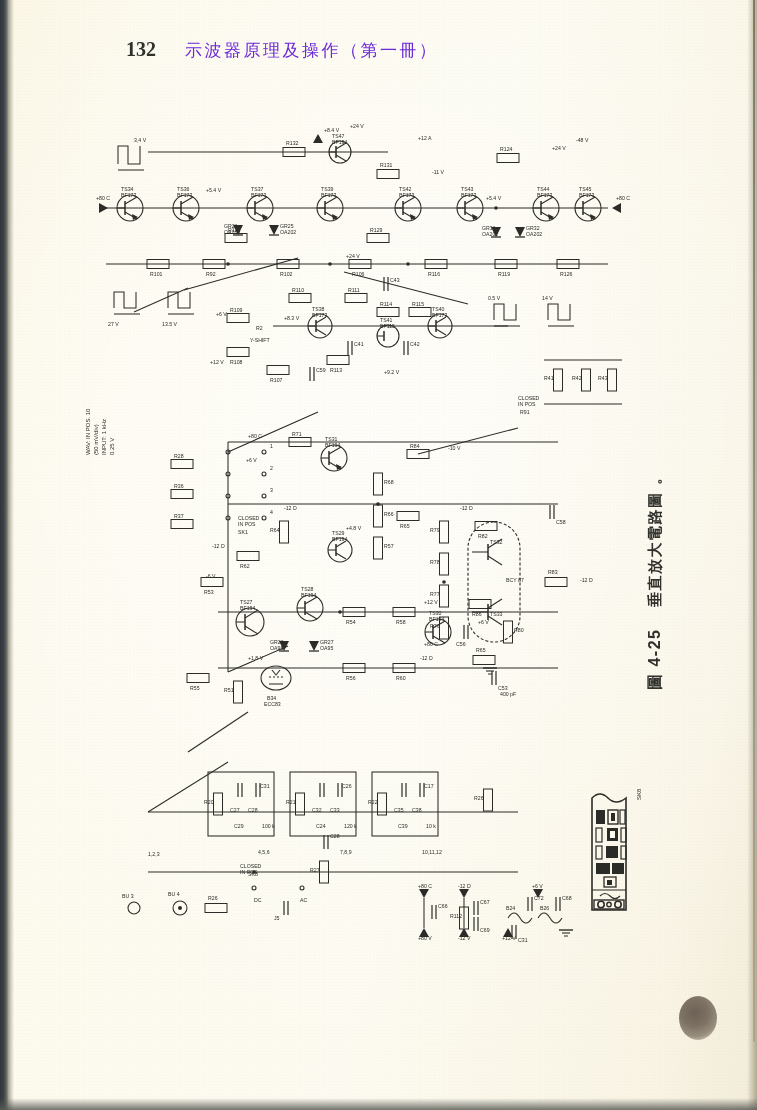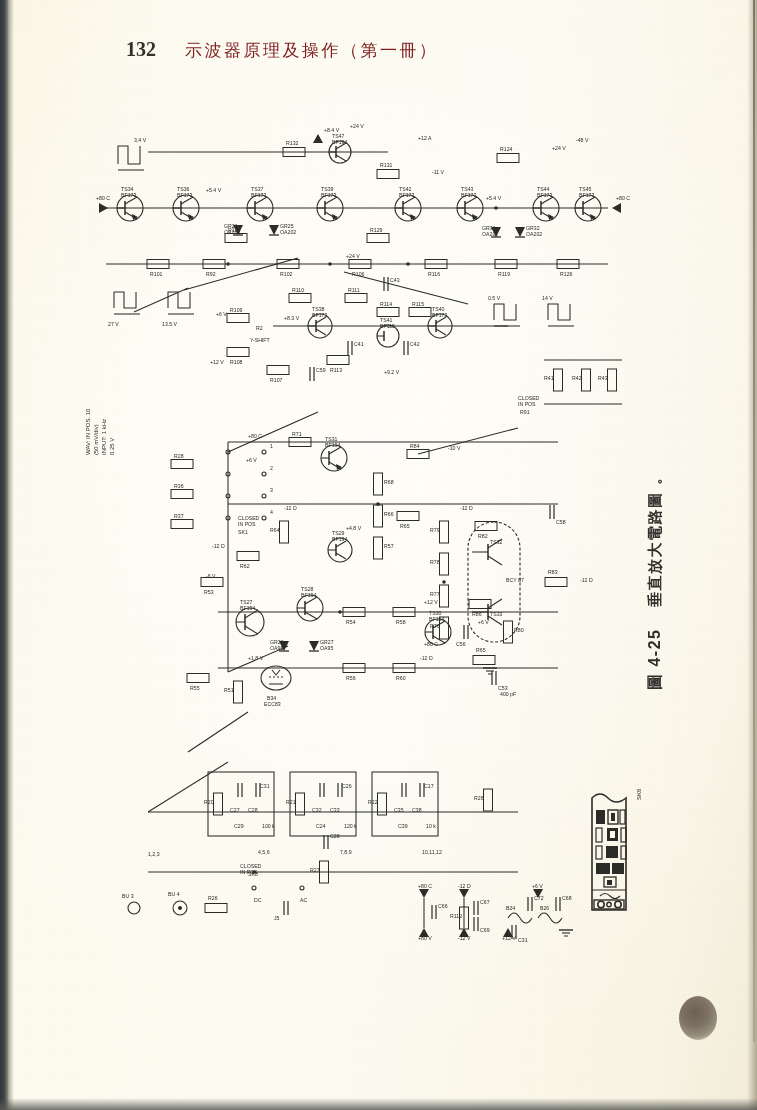--- a/index.html
+++ b/index.html
@@ -56,21 +56,21 @@
   }
   .hdr-num{
     position:absolute;left:126px;top:0;
     font-family:"Liberation Serif",serif;
     font-weight:bold;font-size:20px;color:#30302c;
     letter-spacing:0px;
   }
   .hdr-title{
     position:absolute;left:185px;top:1px;
     font-family:"DejaVu Sans",sans-serif;
-    font-size:17px;color:#7f1d1d;letter-spacing:2.5px;
+    font-size:17px;color:#6d28d9;letter-spacing:2.5px;
     white-space:nowrap;
   }
 
   
   #caption{
     position:absolute;left:645px;top:690px;
     width:260px;height:28px;
     transform:rotate(-90deg);
     transform-origin:0 0;
     font-family:"DejaVu Sans",sans-serif;

